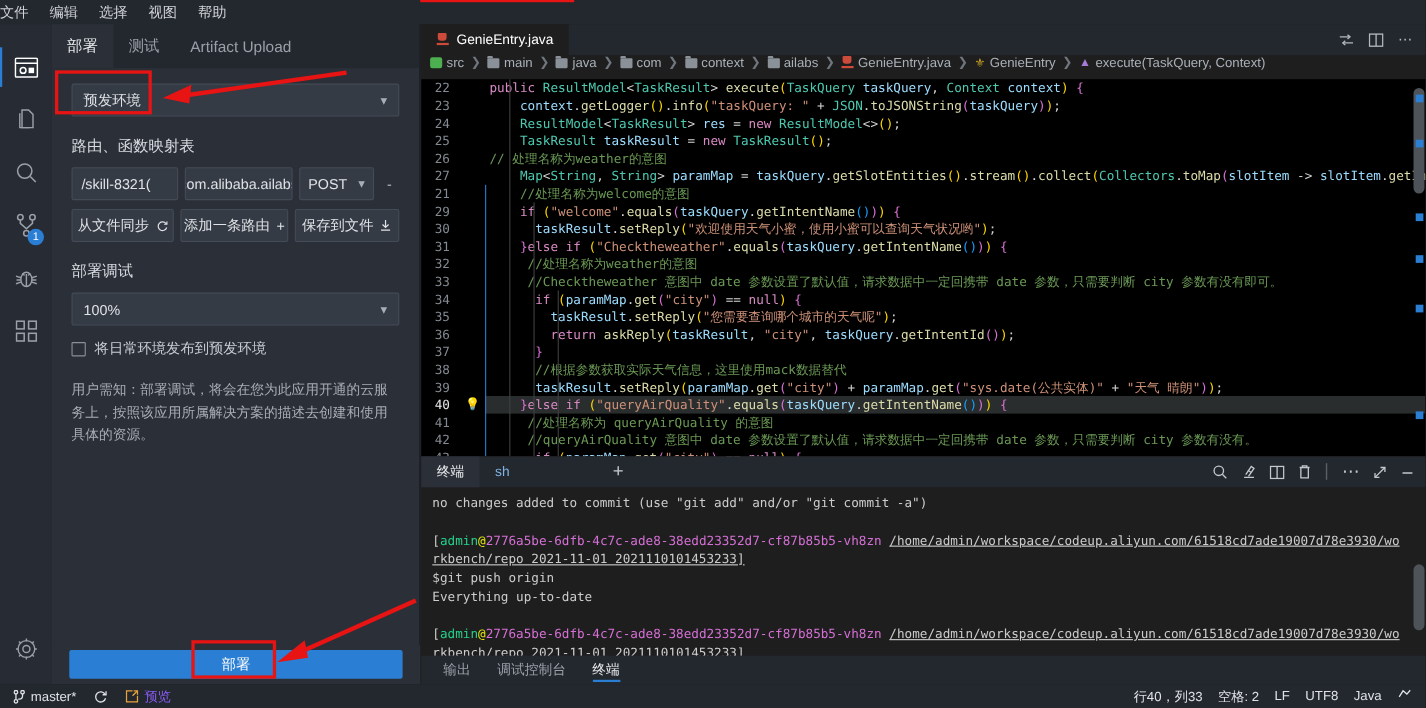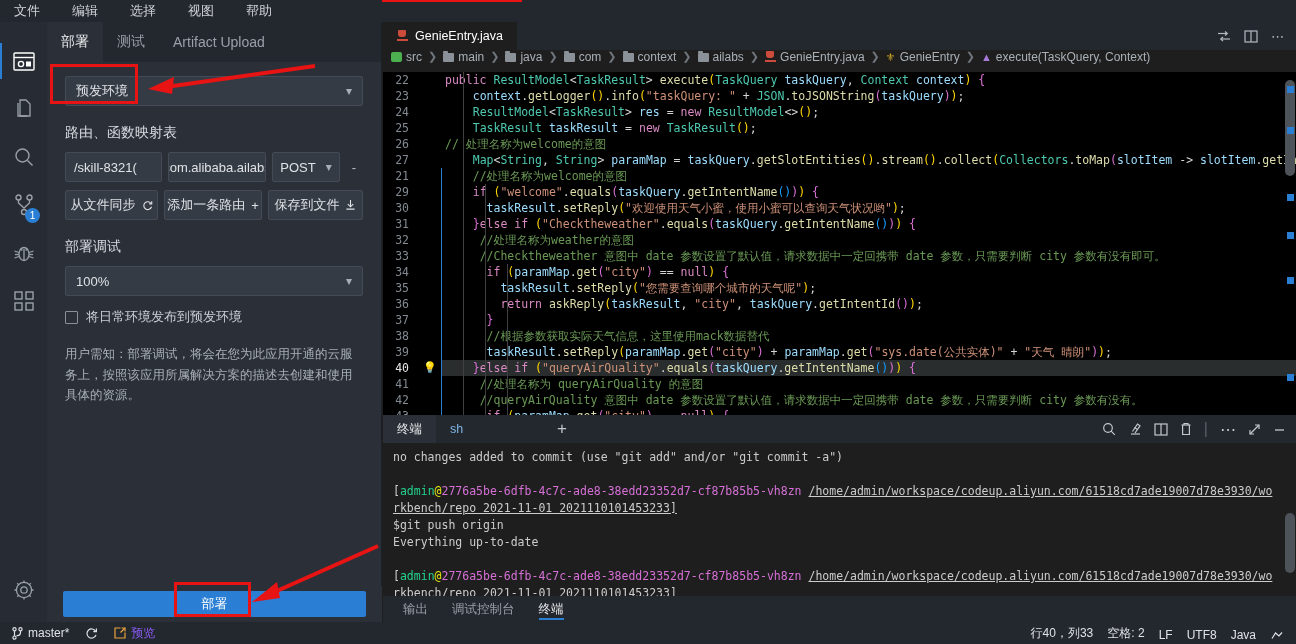--- a/index.html
+++ b/index.html
@@ -9,21 +9,21 @@
     font-family: "Liberation Sans", "DejaVu Sans", sans-serif;
     overflow: hidden;
     -webkit-font-smoothing: antialiased;
   }
   .app { position: relative; width: 1296px; height: 644px; }
 
   
   .menubar {
     position: absolute; top: 0; left: 0; width: 1296px; height: 22px;
     background: #23272e; display: flex; align-items: center;
-    padding-left: 14px; gap: 32px;
+    gap: 19px;
   }
   .menubar .mi { color: #cfd2d6; font-size: 13px; cursor: default; }
 
   
   .activitybar {
     position: absolute; top: 22px; left: 0; width: 47px; height: 600px;
     background: #272c34; display: flex; flex-direction: column; align-items: center;
   }
   .ab-item {
     position: relative; width: 47px; height: 48px;
@@ -258,21 +258,21 @@
     height: 2px; background: #2a7fd4;
   }
 
   
   .statusbar {
     position: absolute; left: 0; bottom: 0; width: 1296px; height: 22px;
     background: #23272e; display: flex; align-items: center;
     font-size: 12px; color: #dfe2e6;
   }
   .sb-left { display: flex; align-items: center; gap: 16px; padding-left: 12px; }
-  .sb-right { margin-left: auto; display: flex; align-items: flex-end; gap: 14px; padding-right: 12px; }
+  .sb-right { margin-left: auto; display: flex; align-items: flex-start; gap: 14px; padding-right: 12px; }
   .sb-item { display: flex; align-items: center; gap: 5px; }
   .sb-orange { color: #8b5cf6; justify-content: center; }
   .sb-accent { position: absolute; left: 382px; top: 0; width: 140px; height: 2px; background: #e81313; }
 
   svg { display: block; }
 </style>
 </head>
 <body>
 
 <div class="app">
@@ -535,21 +535,21 @@
 
       <div class="coderow">
         <span class="ln">25</span>
         <span class="gutter"></span>
         <span class="codetext">    <span class="t">TaskResult</span> <span class="v">taskResult</span> <span class="p">=</span> <span class="k">new</span> <span class="t">TaskResult</span><span class="y">()</span>;</span>
       </div>
 
       <div class="coderow">
         <span class="ln">26</span>
         <span class="gutter"></span>
-        <span class="codetext c">// 处理名称为welcome的意图</span>
+        <span class="codetext c">// 处理名称为weather的意图</span>
       </div>
 
       <div class="coderow">
         <span class="ln">27</span>
         <span class="gutter"></span>
         <span class="codetext">    <span class="t">Map</span><span class="p">&lt;</span><span class="t">String</span><span class="p">,</span> <span class="t">String</span><span class="p">&gt;</span> <span class="v">paramMap</span> <span class="p">=</span> <span class="v">taskQuery</span>.<span class="f">getSlotEntities</span><span class="y">()</span>.<span class="f">stream</span><span class="y">()</span>.<span class="f">collect</span><span class="y">(</span><span class="t">Collectors</span>.<span class="f">toMap</span><span class="pk">(</span><span class="v">slotItem</span> <span class="p">-&gt;</span> <span class="v">slotItem</span>.<span class="f">getIn</span></span>
       </div>
 
       <div class="coderow">
         <span class="ln">21</span>

